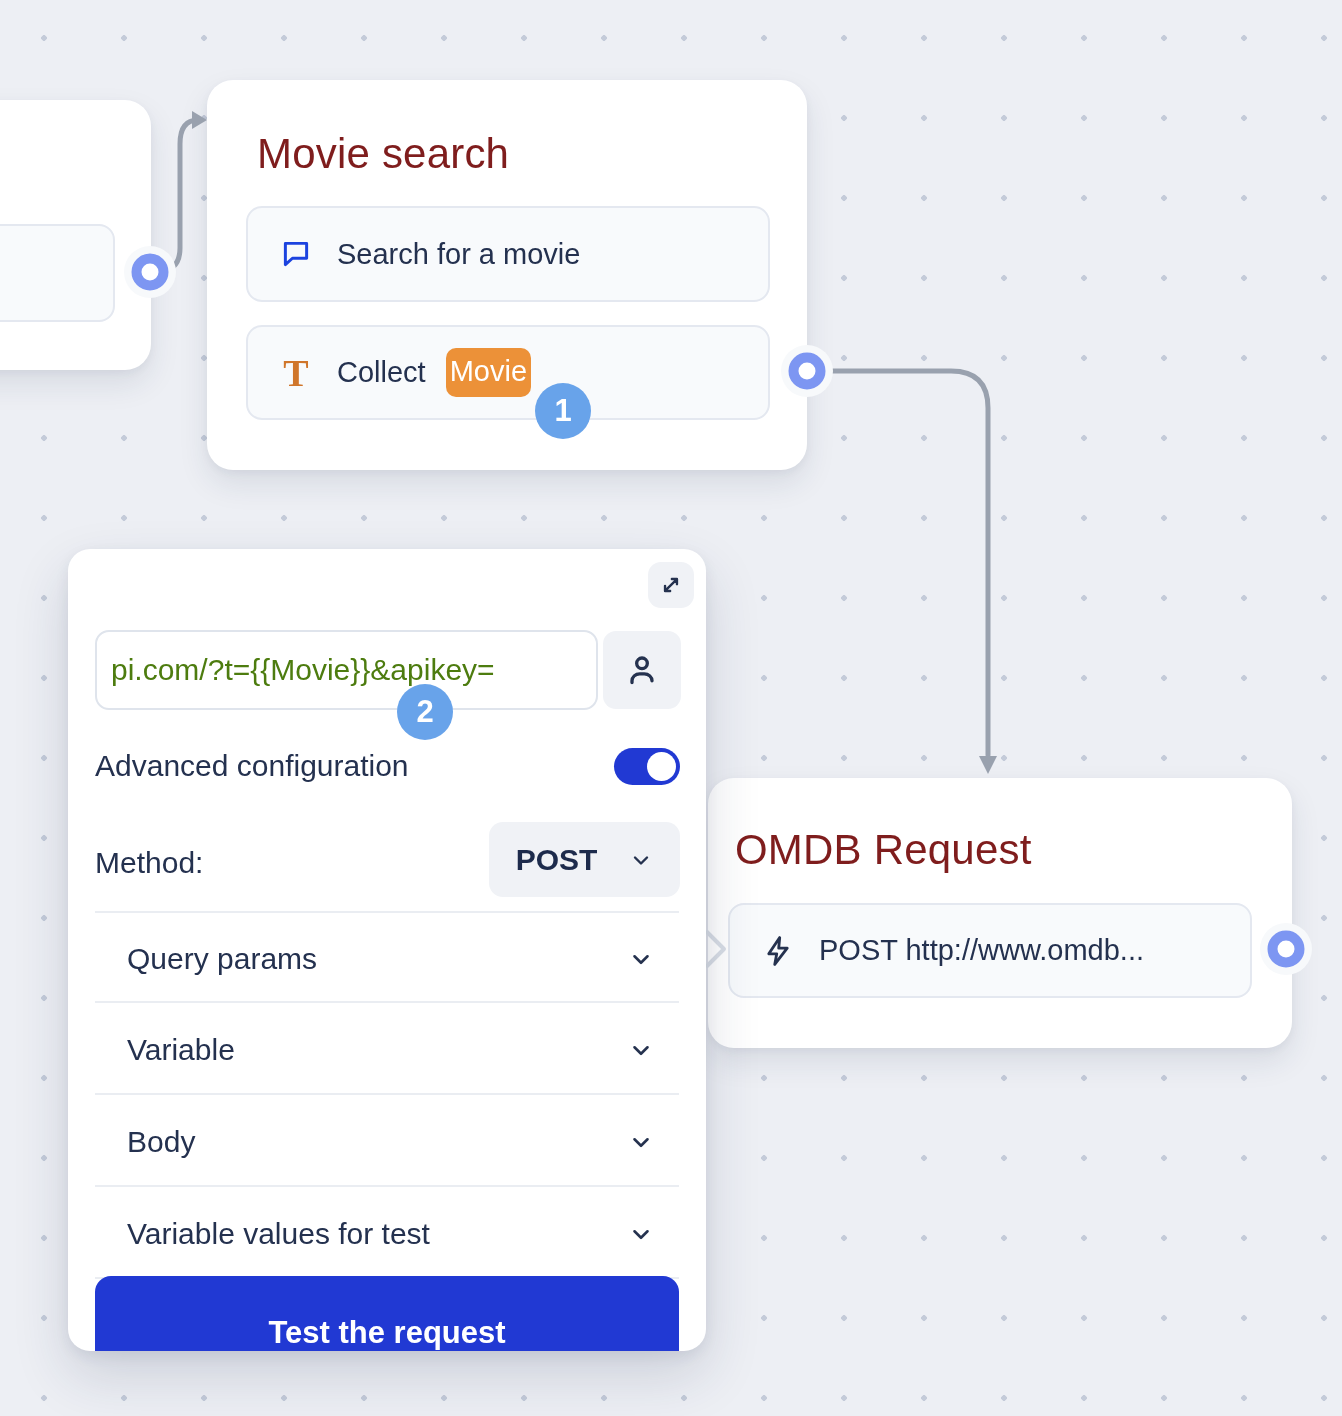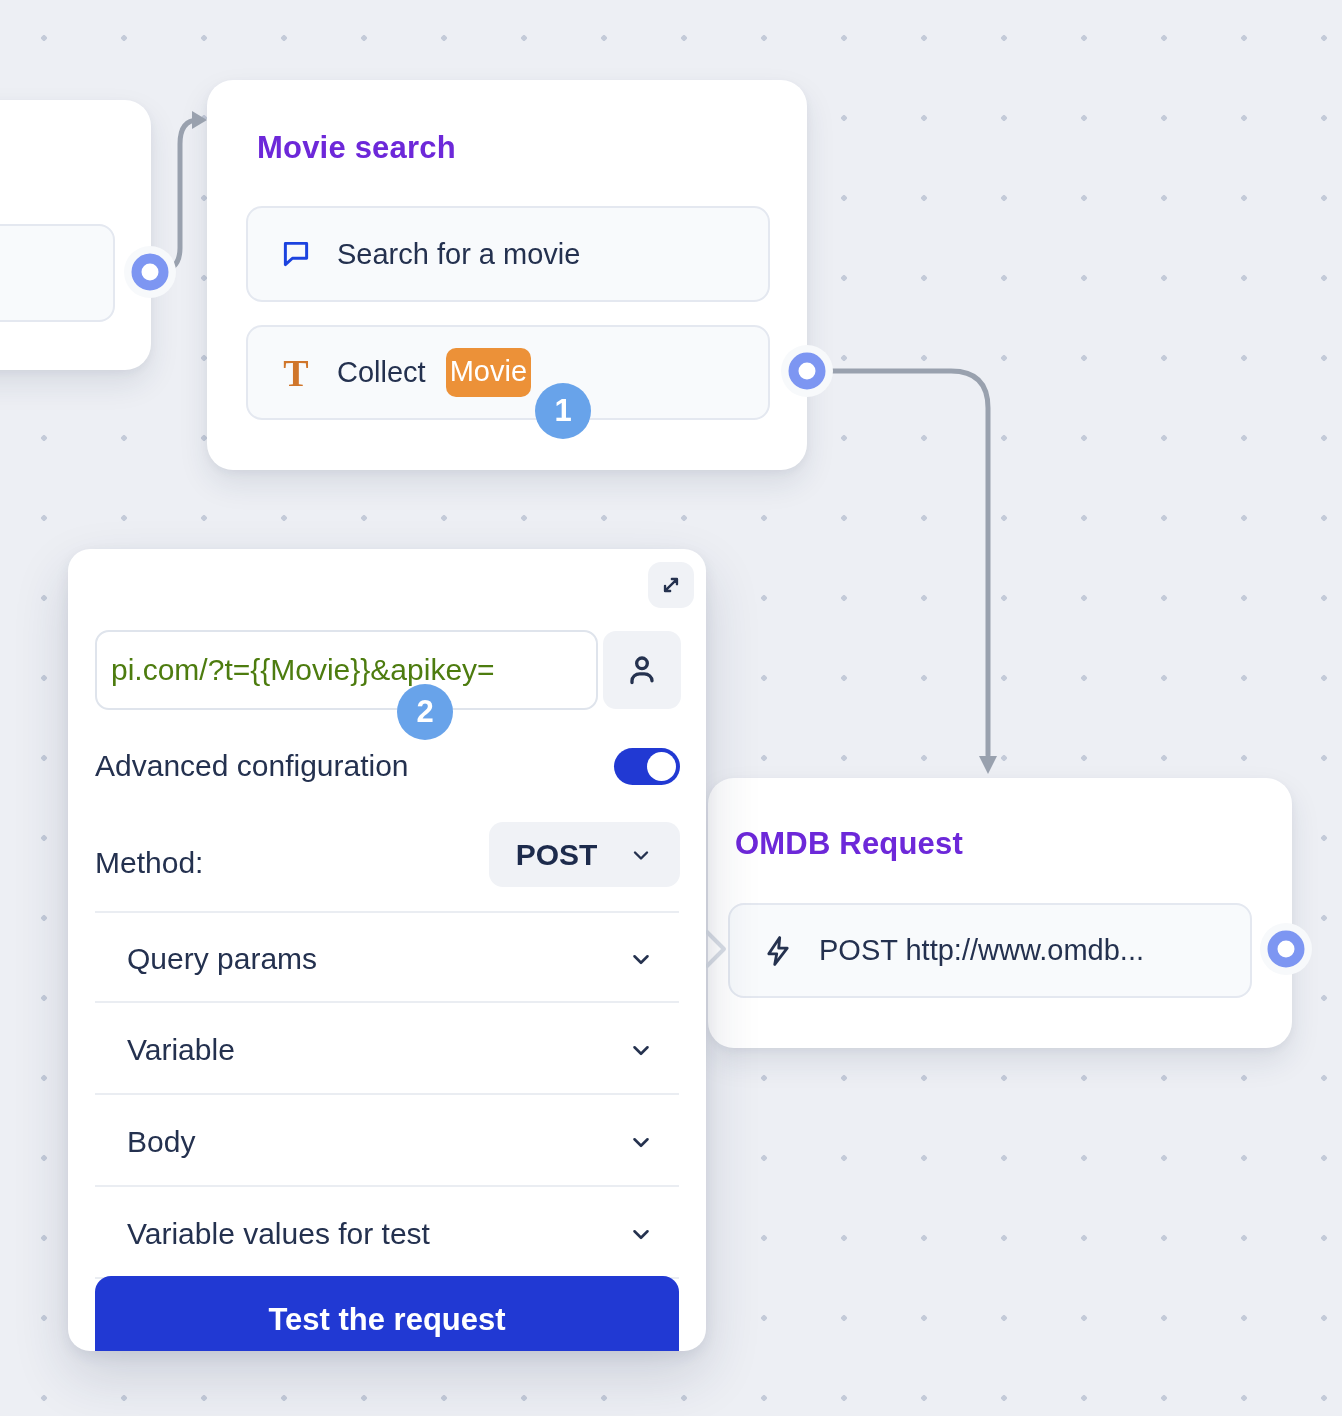--- a/index.html
+++ b/index.html
@@ -14,21 +14,21 @@
     background-position:4px -2px;
   }
 
   
   .node-card {
     position:absolute; background:#ffffff; border-radius:26px;
     box-shadow:0 14px 30px rgba(33,46,80,.10), 0 3px 8px rgba(33,46,80,.05);
     z-index:10;
   }
   .node-title {
-    position:absolute; font-size:31px; font-weight:700; color:#6d28d9;
+    position:absolute; font-size:42px; font-weight:400; color:#7f1d1d;
     letter-spacing:.2px;
   }
   .node-item {
     position:absolute; background:#f8fafc; border:2px solid #e4e8f0;
     border-radius:16px; display:flex; align-items:center; gap:24px;
     padding:0 10px 0 31px; color:#24314f; font-size:29px;
   }
   .node-item .item-label { white-space:nowrap; }
 
   
@@ -94,41 +94,41 @@
   .toggle {
     position:absolute; left:546px; top:199px; width:66px; height:37px;
     background:#2139d3; border-radius:20px; cursor:pointer;
   }
   .toggle .knob {
     position:absolute; right:4px; top:4px; width:29px; height:29px;
     border-radius:50%; background:#ffffff;
   }
 
   #method-select {
-    position:absolute; left:421px; top:273px; width:191px; height:65px;
+    position:absolute; left:421px; top:273px; width:191px; height:75px;
     background:#f0f2f6; border-radius:14px; display:flex; align-items:center;
     justify-content:center; gap:32px; cursor:pointer;
     font-size:30px; font-weight:600; color:#1d2b4c;
   }
 
   #sections { position:absolute; left:27px; top:362px; width:584px; }
   .section-row {
     height:92px; border-bottom:2px solid #eaedf2;
     display:flex; align-items:center; justify-content:space-between;
     padding:4px 25px 0 32px; cursor:pointer;
   }
   .section-row:first-child { border-top:2px solid #eaedf2; }
   .section-row .section-label { font-size:30px; color:#24314f; }
 
   #test-btn {
     position:absolute; left:27px; top:727px; width:584px; height:95px;
     background:#2139d3; border:none; border-radius:16px; cursor:pointer;
     color:#ffffff; font-family:"Liberation Sans", sans-serif;
     font-size:31px; font-weight:700;
-    display:flex; align-items:flex-start; justify-content:center; padding-top:26px;
+    display:flex; align-items:flex-start; justify-content:center; padding-top:39px;
   }
 
   .svg-icon { flex:none; display:block; }
 </style>
 </head>
 <body>
 
 <div class="canvas">
 
   <svg id="wires" width="1342" height="1416" viewBox="0 0 1342 1416">

